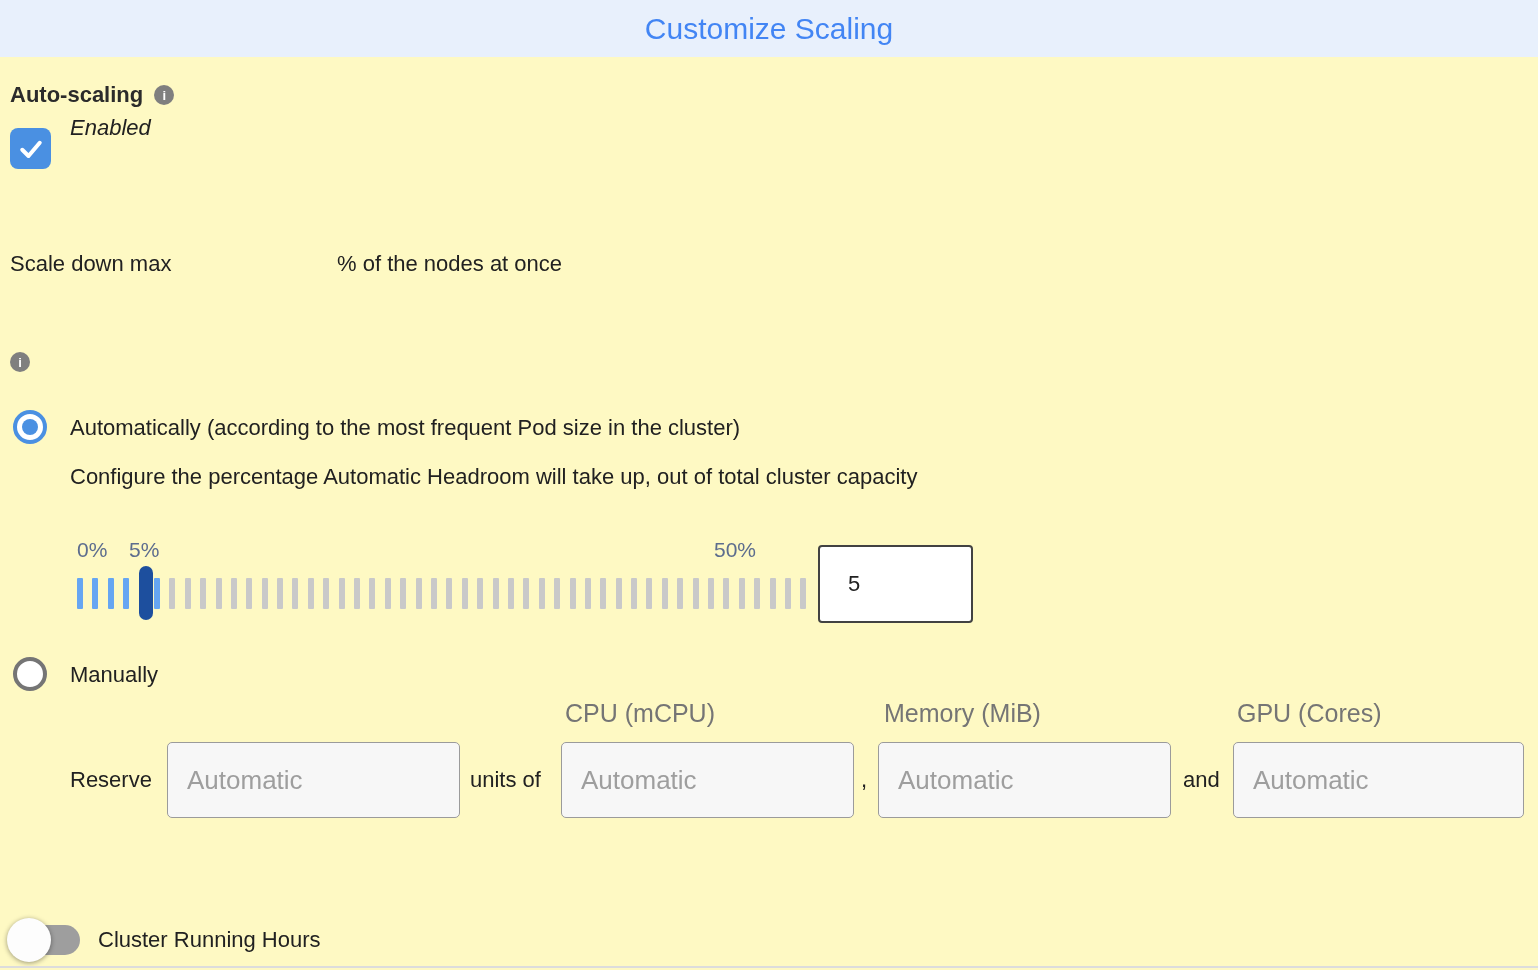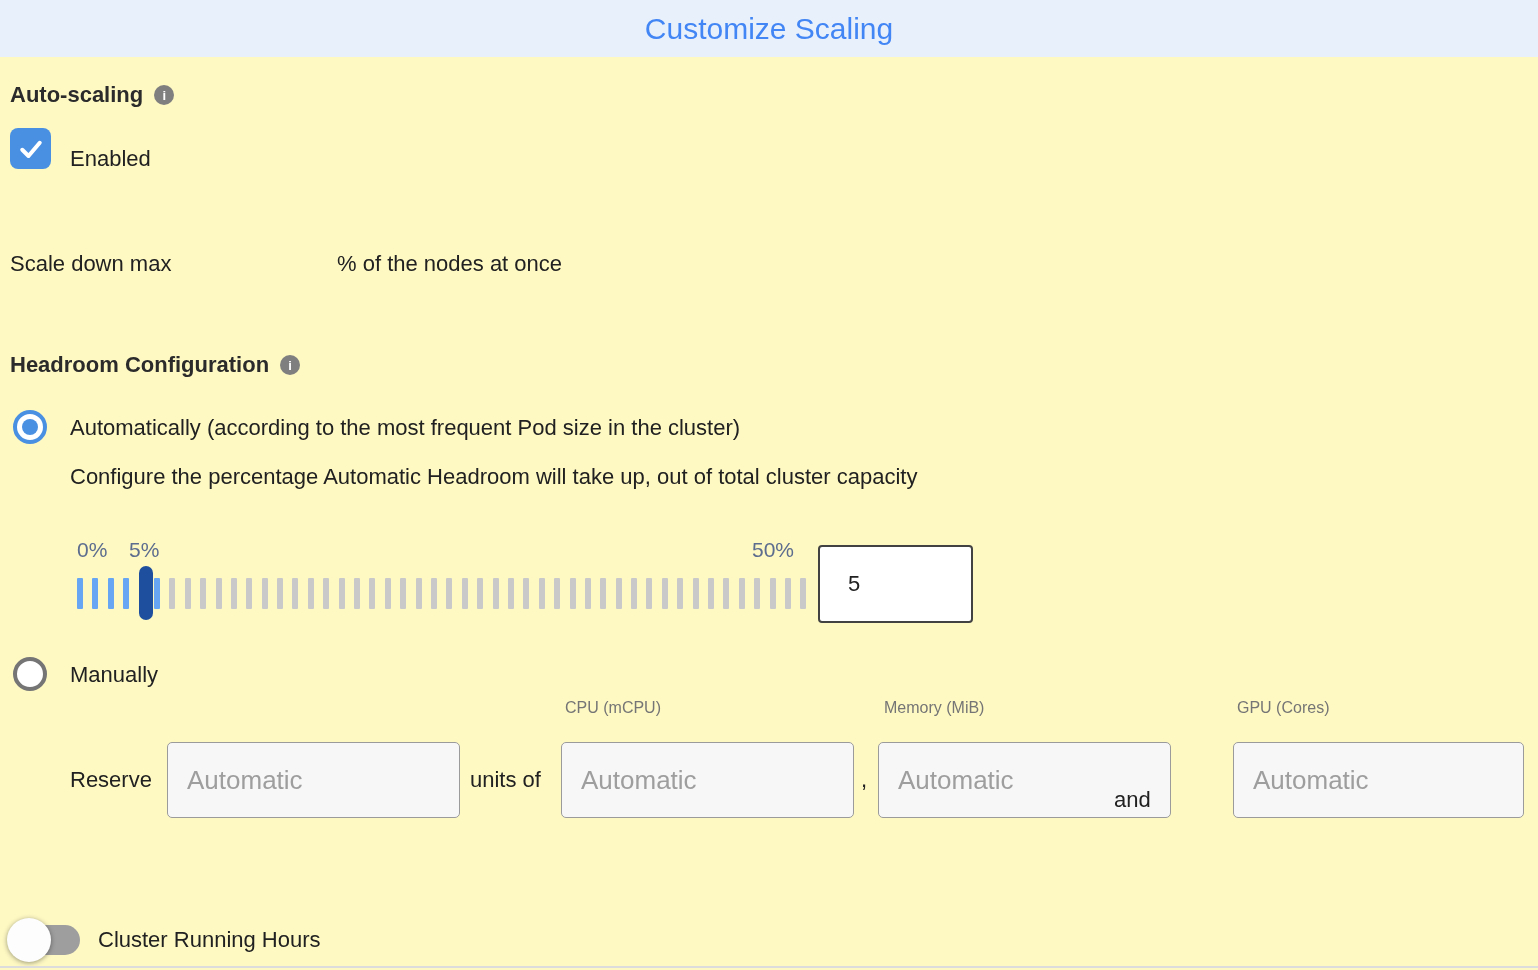--- a/index.html
+++ b/index.html
@@ -75,21 +75,21 @@
   }
   .tick { width: 6px; height: 31px; border-radius: 1px; background: var(--tick-gray, #c9c9c9); flex: none; }
   .tick.blue { background: var(--tick-blue, #66a6f2); }
   .slider-handle {
     width: 14px; height: 54px; border-radius: 7px;
     background: var(--handle-navy, #1d4f9e);
     cursor: grab;
   }
 
   
-  .col-header { font-size: 16px; color: #757575; }
+  .col-header { font-size: 25px; color: #757575; }
   .auto-input {
     width: 293px; height: 76px;
     border: 1px solid #9b9b9b; border-radius: 5px;
     background: #f7f7f7;
     font-family: "Liberation Sans", sans-serif;
     font-size: 26px; color: #212121;
     padding-left: 19px; outline: none;
   }
   .auto-input::placeholder { color: var(--placeholder, #9e9e9e); opacity: 1; }
 
@@ -122,39 +122,38 @@
   <div class="abs section-heading" style="left:10px; top:82px;">
     <span>Auto-scaling</span>
     <span class="info-icon">i</span>
   </div>
 
   <div class="abs checkbox" style="left:10px; top:128px;">
     <svg viewBox="0 0 24 24">
       <path d="M5 12.6 L10 17.6 L19 7" stroke="#ffffff" stroke-width="3.2" fill="none" stroke-linecap="round" stroke-linejoin="round"></path>
     </svg>
   </div>
-  <div class="abs plain" style="left:70px; top:146px;">Enabled</div>
+  <div class="abs plain" style="left:70px; top:115px;font-style:italic;">Enabled</div>
 
   <div class="abs plain" style="left:10px; top:251px;">Scale down max</div>
   <div class="abs plain" style="left:337px; top:251px;">% of the nodes at once</div>
 
   <div class="abs section-heading" style="left:10px; top:352px;">
-    <span>Headroom Configuration</span>
     <span class="info-icon">i</span>
   </div>
 
   <div class="abs radio selected" style="left:13px; top:410px;">
     <div class="dot"></div>
   </div>
   <div class="abs plain" style="left:70px; top:464px;">Configure the percentage Automatic Headroom will take up, out of total cluster capacity</div>
   <div class="abs plain" style="left:70px; top:415px;">Automatically (according to the most frequent Pod size in the cluster)</div>
 
   <div class="abs slider-label" style="left:77px; top:538px;">0%</div>
   <div class="abs slider-label" style="left:129px; top:538px;">5%</div>
-  <div class="abs slider-label" style="left:752px; top:538px;">50%</div>
+  <div class="abs slider-label" style="left:714px; top:538px;">50%</div>
 
   <div class="abs slider-track" style="left:77px; top:578px;">
       <div class="tick blue"></div>
       <div class="tick blue"></div>
       <div class="tick blue"></div>
       <div class="tick blue"></div>
       <div class="tick blue"></div>
       <div class="tick blue"></div>
       <div class="tick"></div>
       <div class="tick"></div>
@@ -209,21 +208,21 @@
   <div class="abs col-header plain" style="left:565px; top:699px;">CPU (mCPU)</div>
   <div class="abs col-header plain" style="left:884px; top:699px;">Memory (MiB)</div>
   <div class="abs col-header plain" style="left:1237px; top:699px;">GPU (Cores)</div>
 
   <div class="abs plain" style="left:70px; top:767px;">Reserve</div>
   <input class="abs auto-input" style="left: 167px; top: 742px;" placeholder="Automatic">
   <div class="abs plain" style="left:470px; top:767px;">units of</div>
   <input class="abs auto-input" style="left: 561px; top: 742px;" placeholder="Automatic">
   <div class="abs plain" style="left:861px; top:767px;">,</div>
   <input class="abs auto-input" style="left: 878px; top: 742px;" placeholder="Automatic">
-  <div class="abs plain" style="left:1114px; top:767px;margin-top:20px;">and</div>
+  <div class="abs plain" style="left:1183px; top:767px;">and</div>
   <input class="abs auto-input" style="left: 1233px; top: 742px; width: 291px;" placeholder="Automatic">
 
   <div class="toggle">
     <div class="toggle-track"></div>
     <div class="toggle-knob"></div>
   </div>
   <div class="abs plain" style="left:98px; top:927px;">Cluster Running Hours</div>
 
   <div class="abs divider"></div>
 

